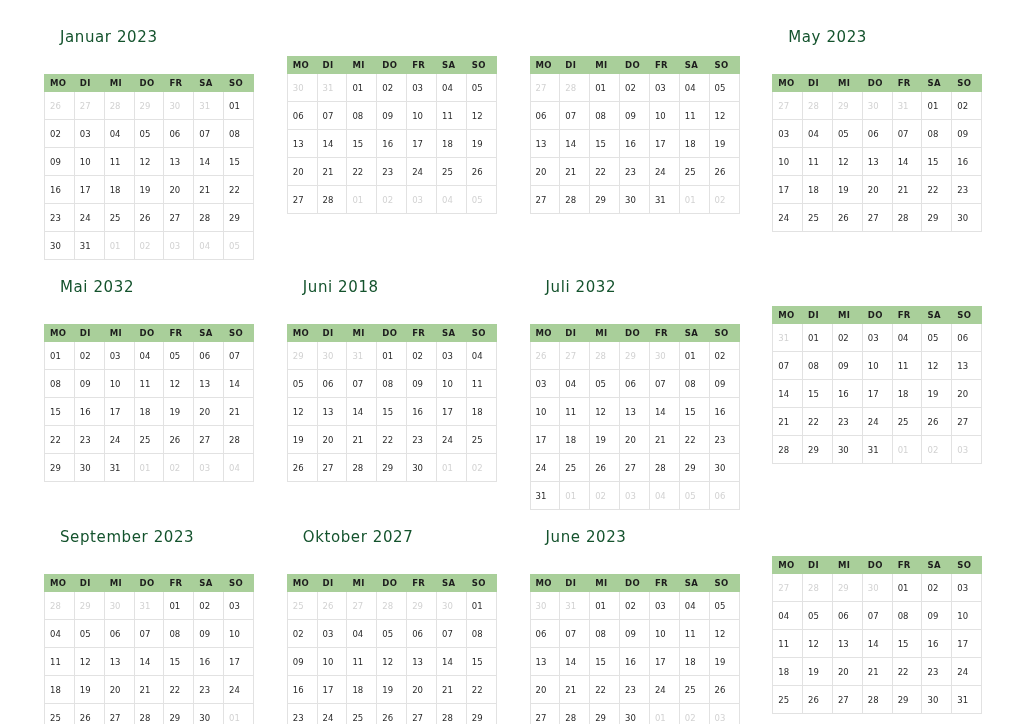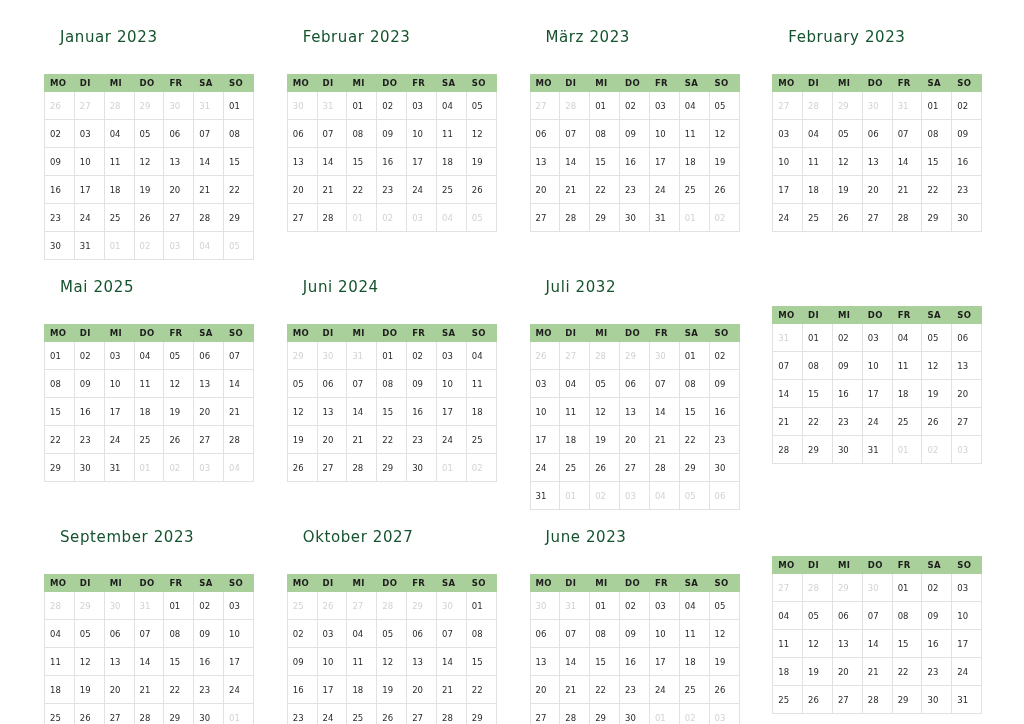--- a/index.html
+++ b/index.html
@@ -143,21 +143,20 @@
               <td class="other">01</td>
               <td class="other">02</td>
               <td class="other">03</td>
               <td class="other">04</td>
               <td class="other">05</td>
             </tr>
           </tbody>
         </table>
       </div>
       <div class="month">
-        <div class="month-title">Februar 2023</div>
         <table class="cal">
           <thead>
             <tr>
               <th>MO</th>
               <th>DI</th>
               <th>MI</th>
               <th>DO</th>
               <th>FR</th>
               <th>SA</th>
               <th>SO</th>
@@ -206,21 +205,20 @@
               <td class="other">01</td>
               <td class="other">02</td>
               <td class="other">03</td>
               <td class="other">04</td>
               <td class="other">05</td>
             </tr>
           </tbody>
         </table>
       </div>
       <div class="month">
-        <div class="month-title">März 2023</div>
         <table class="cal">
           <thead>
             <tr>
               <th>MO</th>
               <th>DI</th>
               <th>MI</th>
               <th>DO</th>
               <th>FR</th>
               <th>SA</th>
               <th>SO</th>
@@ -269,21 +267,21 @@
               <td class="">29</td>
               <td class="">30</td>
               <td class="">31</td>
               <td class="other">01</td>
               <td class="other">02</td>
             </tr>
           </tbody>
         </table>
       </div>
       <div class="month">
-        <div class="month-title">February 2023</div>
+        <div class="month-title">May 2023</div>
         <table class="cal">
           <thead>
             <tr>
               <th>MO</th>
               <th>DI</th>
               <th>MI</th>
               <th>DO</th>
               <th>FR</th>
               <th>SA</th>
               <th>SO</th>
@@ -332,21 +330,21 @@
               <td class="">26</td>
               <td class="">27</td>
               <td class="">28</td>
               <td class="">29</td>
               <td class="">30</td>
             </tr>
           </tbody>
         </table>
       </div>
       <div class="month">
-        <div class="month-title">Mai 2025</div>
+        <div class="month-title">Mai 2032</div>
         <table class="cal">
           <thead>
             <tr>
               <th>MO</th>
               <th>DI</th>
               <th>MI</th>
               <th>DO</th>
               <th>FR</th>
               <th>SA</th>
               <th>SO</th>
@@ -395,21 +393,21 @@
               <td class="">31</td>
               <td class="other">01</td>
               <td class="other">02</td>
               <td class="other">03</td>
               <td class="other">04</td>
             </tr>
           </tbody>
         </table>
       </div>
       <div class="month">
-        <div class="month-title">Juni 2024</div>
+        <div class="month-title">Juni 2018</div>
         <table class="cal">
           <thead>
             <tr>
               <th>MO</th>
               <th>DI</th>
               <th>MI</th>
               <th>DO</th>
               <th>FR</th>
               <th>SA</th>
               <th>SO</th>

